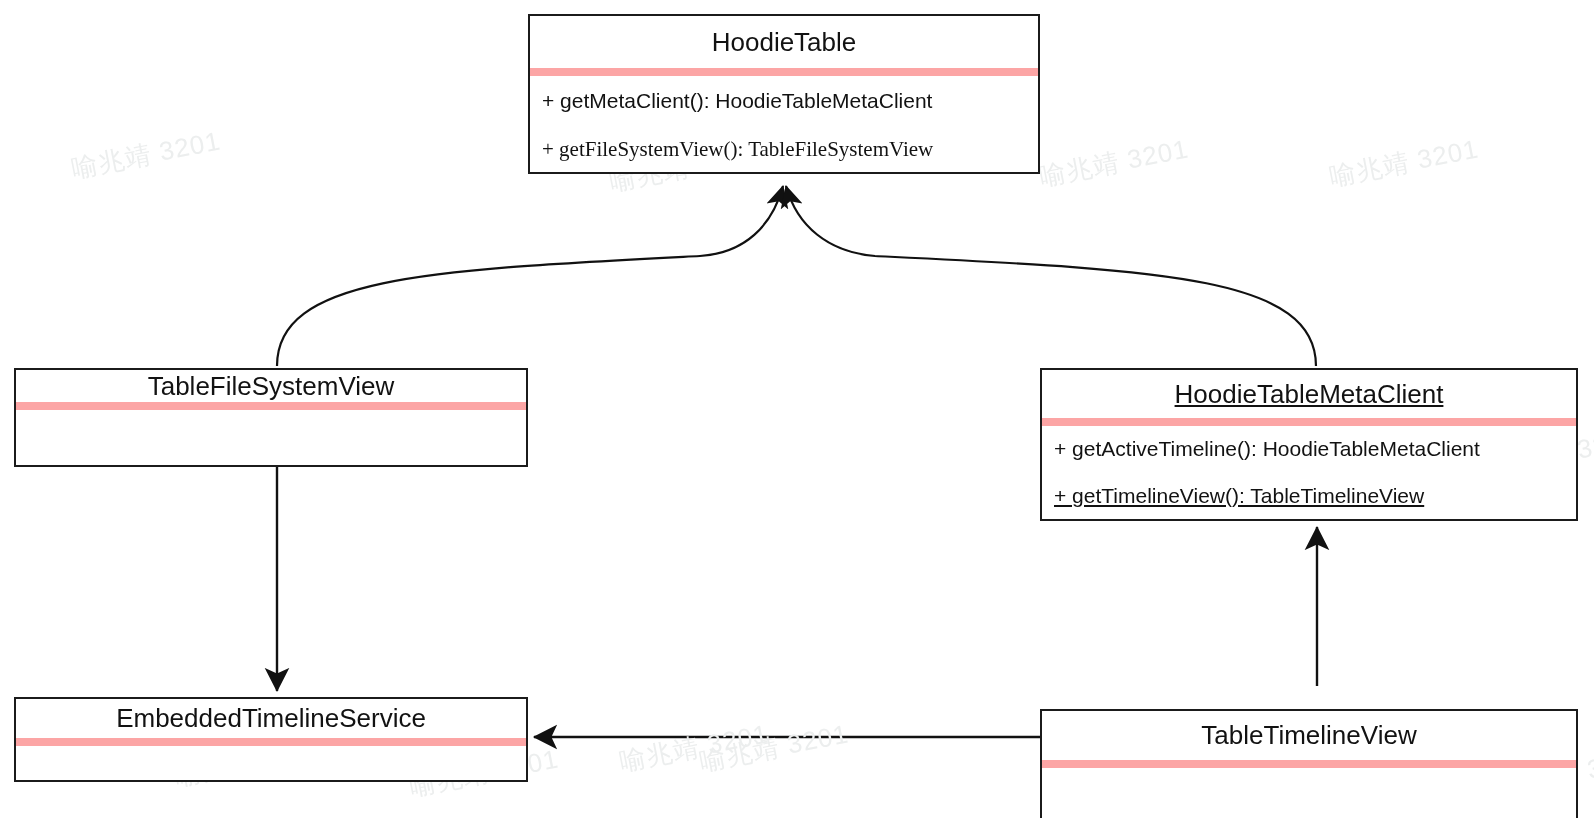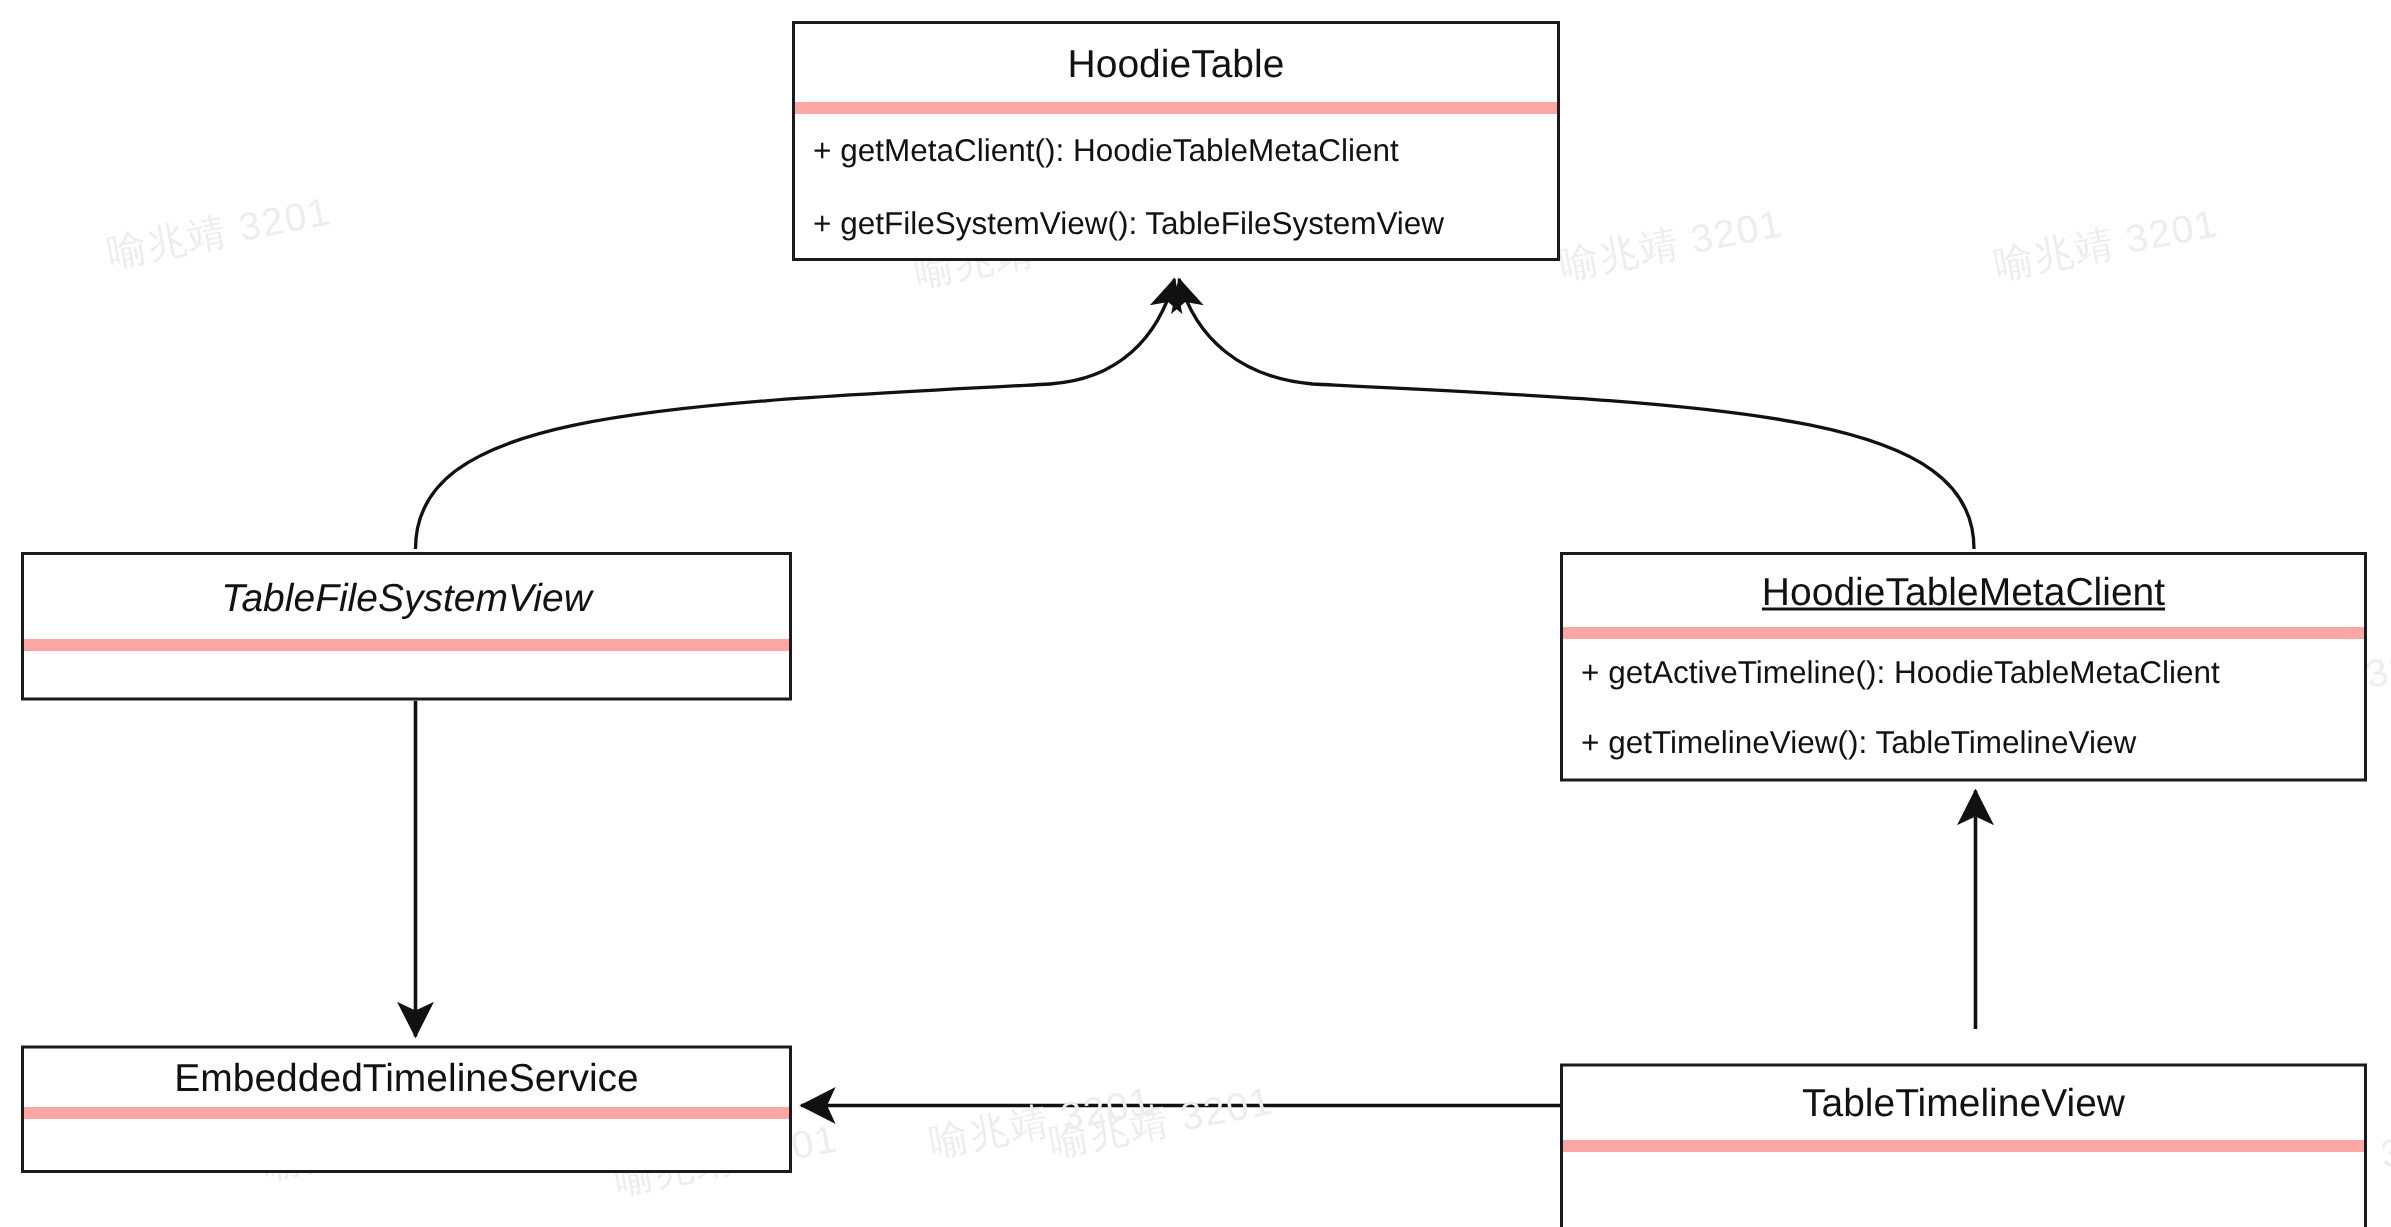--- a/index.html
+++ b/index.html
@@ -121,36 +121,36 @@
     <path d="M 1317 686 L 1317 527" fill="none" stroke="#111111" stroke-width="2.4" marker-end="url(#solidArrow)"></path>
 
      EmbeddedTimelineService (left) --&gt;
     <path d="M 1040 737 L 534 737" fill="none" stroke="#111111" stroke-width="2.4" marker-end="url(#solidArrow)"></path>
   </svg>
 
   <div class="uml-class" style="left:528px; top:14px; width:512px; height:160px;">
     <div class="uml-name" style="height:52px;">HoodieTable</div>
     <div class="uml-compartment" style="height:106px;">
       <div class="uml-member" style="height:53px;">+ getMetaClient(): HoodieTableMetaClient</div>
-      <div class="uml-member" style="height:53px;">+ getFileSystemView(): TableFileSystemView</div>
+      <div class="uml-member" style="height:53px;font-family:Liberation Serif, serif;">+ getFileSystemView(): TableFileSystemView</div>
     </div>
   </div>
 
   <div class="uml-class" style="left:14px; top:368px; width:514px; height:99px;">
-    <div class="uml-name" style="height:56px;font-style:italic;">TableFileSystemView</div>
+    <div class="uml-name" style="height:32px;">TableFileSystemView</div>
     <div class="uml-compartment" style="height:47px;">
       <div class="uml-member" style="height:45px;"></div>
     </div>
   </div>
 
   <div class="uml-class" style="left:1040px; top:368px; width:538px; height:153px;">
     <div class="uml-name" style="height:48px;text-decoration:underline;">HoodieTableMetaClient</div>
     <div class="uml-compartment" style="height:101px;">
       <div class="uml-member" style="height:50px;">+ getActiveTimeline(): HoodieTableMetaClient</div>
-      <div class="uml-member" style="height:50px;">+ getTimelineView(): TableTimelineView</div>
+      <div class="uml-member" style="height:50px;text-decoration:underline;">+ getTimelineView(): TableTimelineView</div>
     </div>
   </div>
 
   <div class="uml-class" style="left:14px; top:697px; width:514px; height:85px;">
     <div class="uml-name" style="height:39px;">EmbeddedTimelineService</div>
     <div class="uml-compartment" style="height:44px;">
       <div class="uml-member" style="height:42px;"></div>
     </div>
   </div>
 

